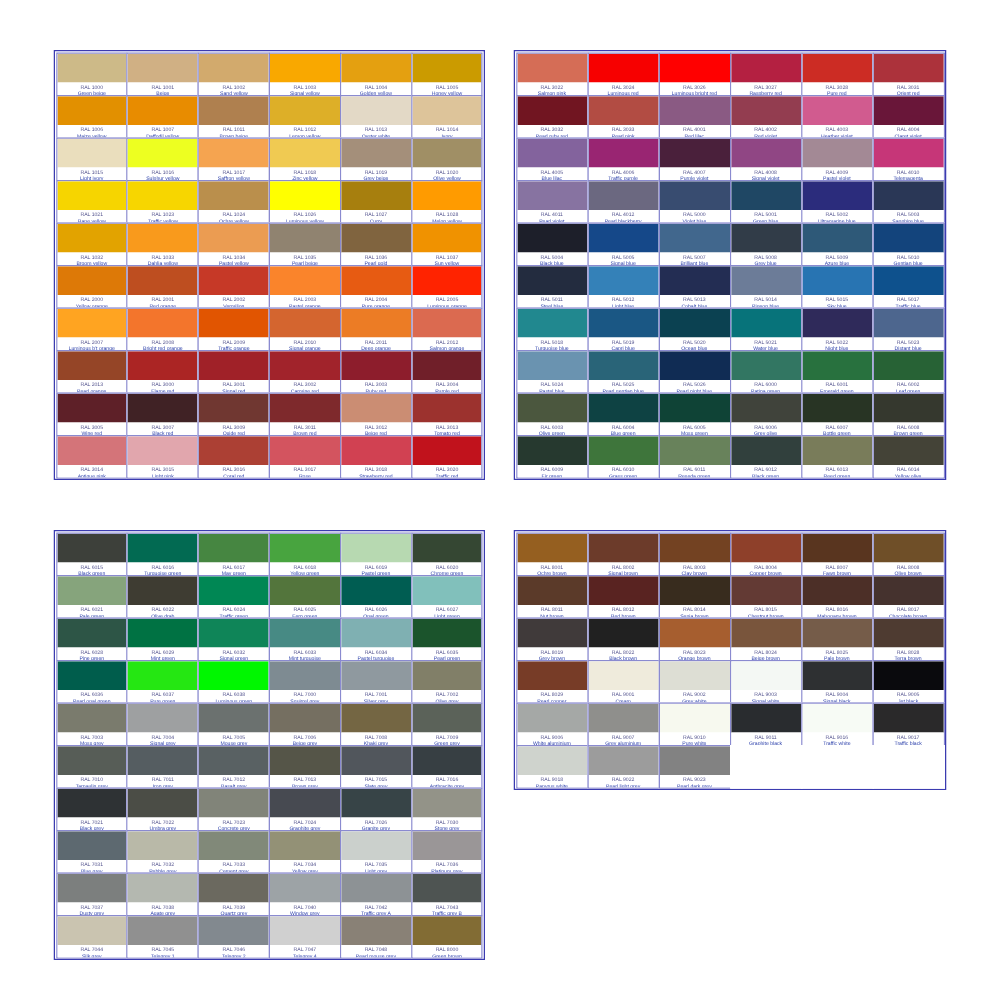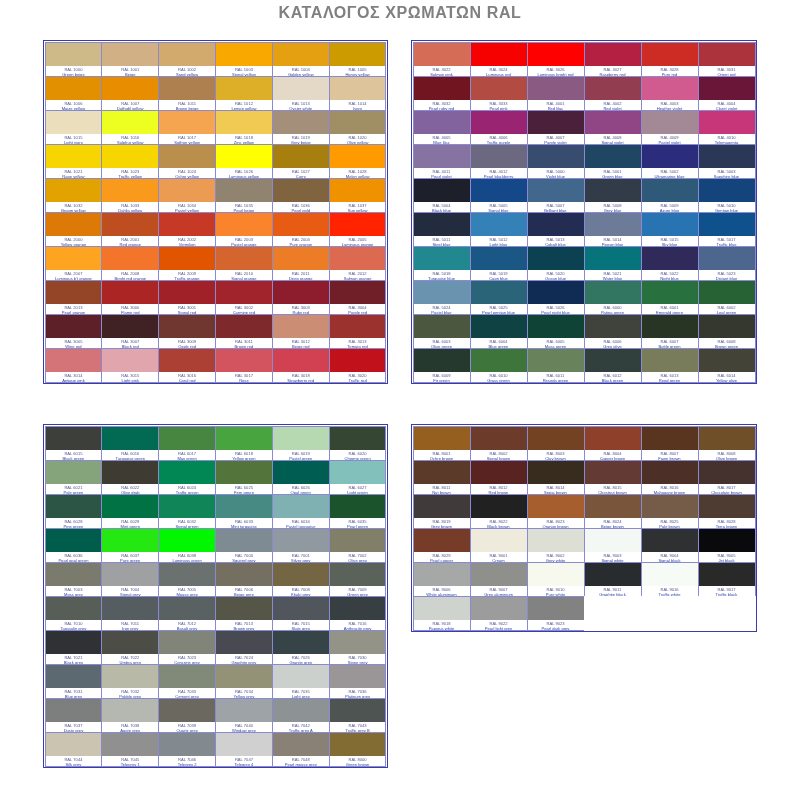--- a/index.html
+++ b/index.html
@@ -87,21 +87,20 @@
   #panel-tl { left: 43px;  top: 40px;  width: 345px; }
   #panel-tr { left: 411px; top: 40px;  width: 346px; }
   #panel-bl { left: 43px;  top: 424px; width: 345px; }
   #panel-br { left: 411px; top: 424px; width: 346px; }
 </style>
 </head>
 <body>
 
 <div id="page">
 
-  <div id="title">ΚΑΤΑΛΟΓΟΣ ΧΡΩΜΑΤΩΝ RAL</div>
 
   <div class="panel" id="panel-tl">
     <div class="panel-inner">
         <div class="cell">
           <div class="swatch" style="background: rgb(205, 186, 136);"></div>
           <div class="label">
             <span class="code">RAL 1000</span>
             <span class="name">Green beige</span>
           </div>
         </div>

